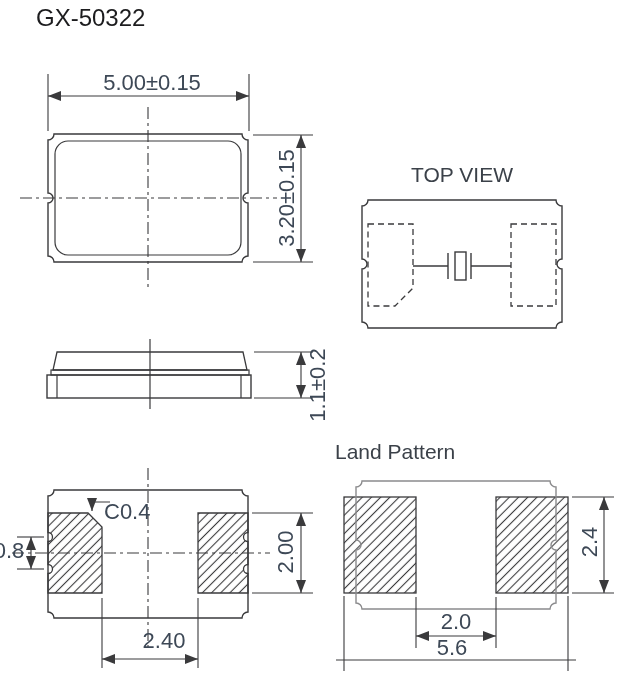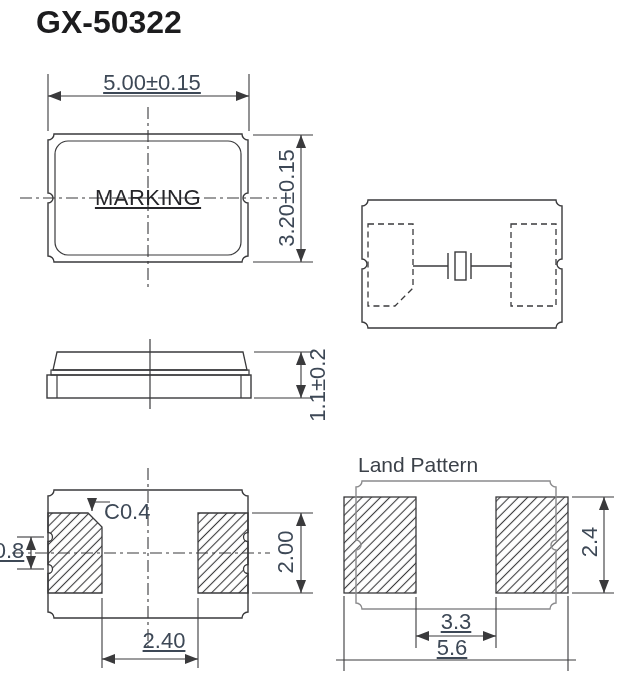--- a/index.html
+++ b/index.html
@@ -1,23 +1,23 @@
 <!DOCTYPE html>
 <html><head>
 <meta charset="utf-8">
 <style>
   html,body { margin:0; padding:0; background:#ffffff; }
   .canvas { position:relative; width:618px; height:673px; background:#ffffff; overflow:hidden; }
   svg.linework { position:absolute; left:0; top:0; }
   .t { position:absolute; font-family:"Liberation Sans", sans-serif; white-space:nowrap; line-height:1; }
-  .ttl { font-size:32px; font-weight:bold; color:#1c1c1e; letter-spacing:0px;text-align:center; }
+  .ttl { font-size:24px; font-weight:normal; color:#1c1c1e; letter-spacing:0px;text-align:center; }
   .dim { font-size:22px; color:#3d4856; }
   .lbl { font-size:21px; color:#3b4149; }
   .mark { font-size:22px; color:#26262a; letter-spacing:0.5px; }
-  .ctr { transform:translate(-50%,-50%);text-decoration:underline; }
+  .ctr { transform:translate(-50%,-50%); }
   .rot { transform:translate(-50%,-50%) rotate(-90deg); }
 </style>
 </head>
 <body>
 
 <div class="canvas">
 
   <svg class="linework" width="618" height="673" viewBox="0 0 618 673">
     <defs>
       <pattern id="hatch" width="6.5" height="6.5" patternUnits="userSpaceOnUse" patternTransform="rotate(45)">
@@ -115,28 +115,28 @@
         <line x1="568" y1="596" x2="568" y2="671"></line>
         <line x1="336" y1="660" x2="576" y2="660"></line>
       </g>
     </g>
   </svg>
 
   <span class="t ttl" style="left:36px; top:6px;">GX-50322</span>
 
   <span class="t dim ctr" style="left:152px; top:83px;">5.00±0.15</span>
   <span class="t dim rot" style="left:287px; top:198px;">3.20±0.15</span>
-  <span class="t mark ctr" style="left:148px; top:198px;">MARKING</span>
 
+  <span class="t lbl ctr" style="left:462px; top:174px;">TOP VIEW</span>
 
   <span class="t dim rot" style="left:318px; top:385px;">1.1±0.2</span>
 
   <span class="t dim" style="left:104px; top:501px;">C0.4</span>
   <span class="t dim ctr" style="left:9px; top:551px;">0.8</span>
   <span class="t dim rot" style="left:286px; top:552px;">2.00</span>
   <span class="t dim ctr" style="left:148px; top:641px;margin-left:16px;">2.40</span>
 
-  <span class="t lbl" style="left:358px; top:441px;margin-top:13px;">Land Pattern</span>
-  <span class="t dim ctr" style="left:456px; top:622px;">3.3</span>
+  <span class="t lbl" style="left:335px; top:441px;">Land Pattern</span>
+  <span class="t dim ctr" style="left:456px; top:622px;">2.0</span>
   <span class="t dim ctr" style="left:452px; top:648px;">5.6</span>
   <span class="t dim rot" style="left:590px; top:542px;">2.4</span>
 
 </div>
 
 </body></html>

